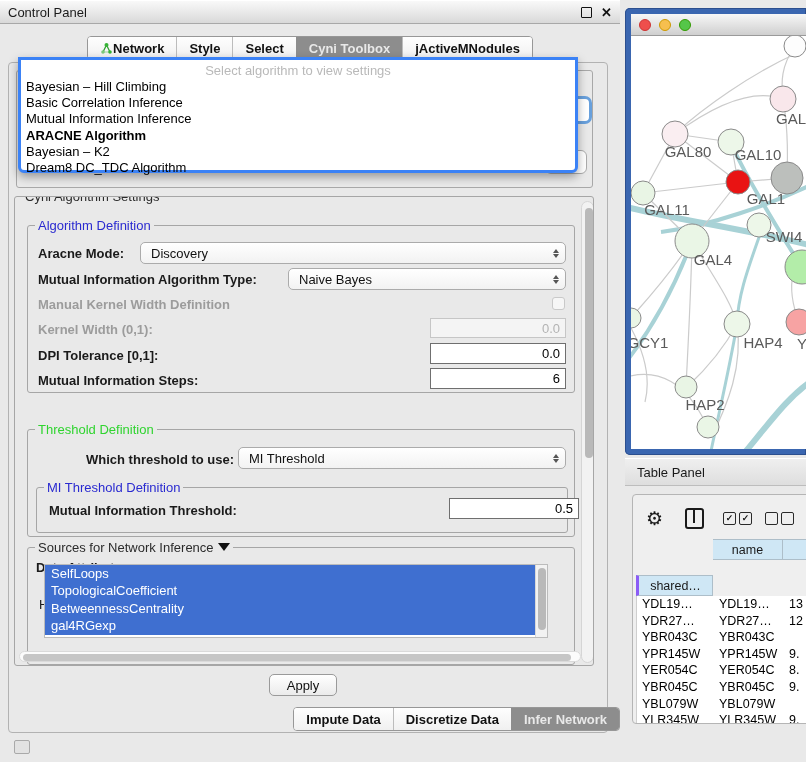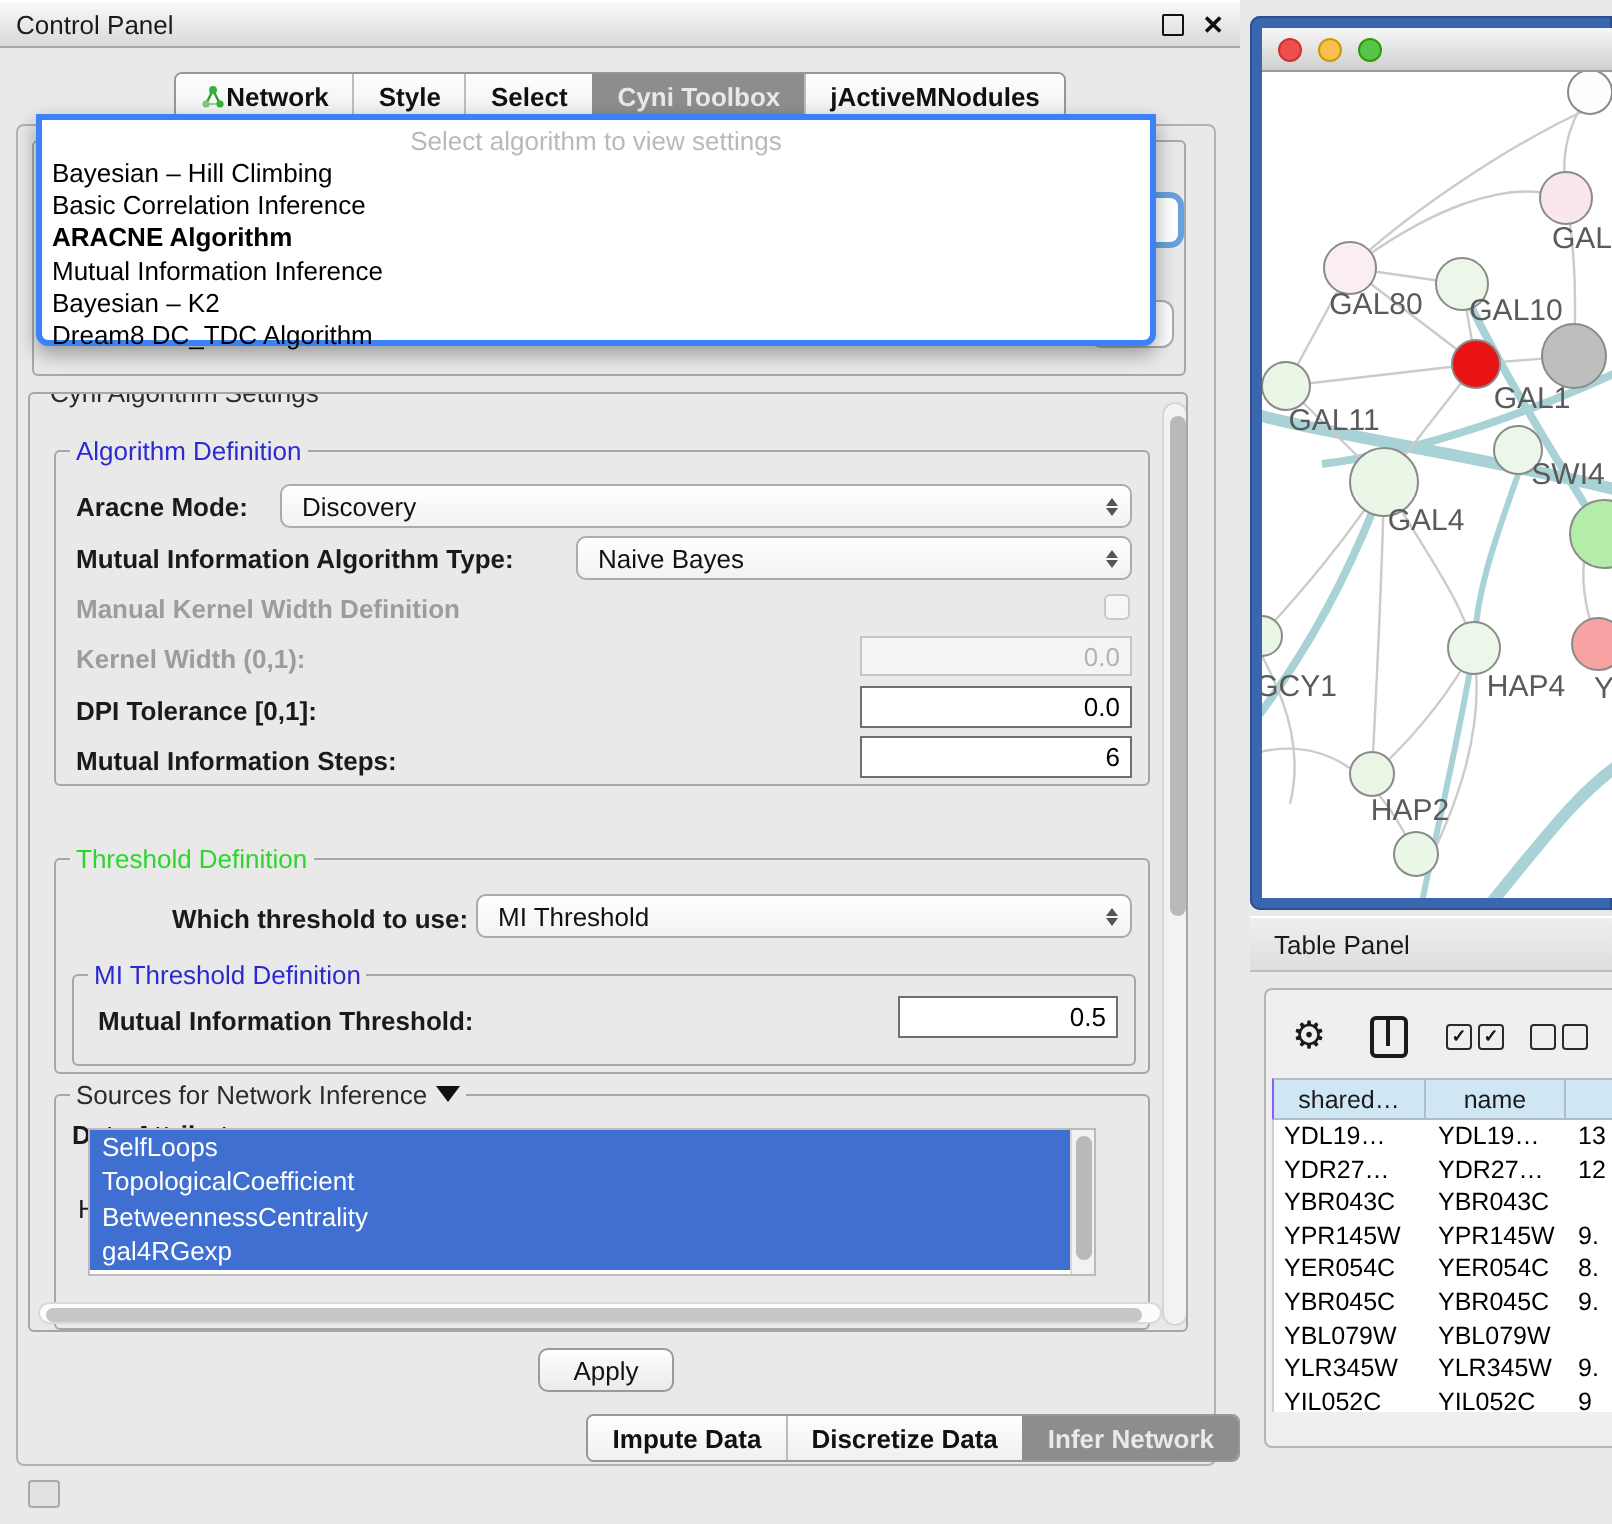--- a/index.html
+++ b/index.html
@@ -82,21 +82,21 @@
   .tp-toolbar{position:absolute;left:0;top:10px;width:200px;height:26px;display:flex;align-items:center;}
   .gear{font-size:19px;color:#1a1a1a;line-height:1;}
   .splitcols{width:15px;height:17px;border:2px solid #1a1a1a;border-radius:3px;position:relative;}
   .splitcols:before{content:"";position:absolute;left:5.5px;top:0;width:2px;height:13px;background:#1a1a1a;}
   .cbpair{display:flex;gap:3px;}
   .minicb{width:11px;height:11px;border:1.5px solid #2a2a2a;border-radius:2px;font-size:9px;line-height:10px;text-align:center;color:#111;font-weight:bold;}
   .tbl{position:absolute;left:3px;top:44px;width:300px;}
   .tbl-headrow{display:flex;}
   .tbl-head{background:#cfe7f5;border:1px solid #adbec9;border-left:none;font-size:12.5px;color:#1a1a1a;
        text-align:center;line-height:20px;height:21px;box-sizing:border-box;}
-  .tbl-head:first-child{border-left:1px solid #8b5cf6;}
+  .tbl-head:first-child{border-left:3px solid #8b5cf6;margin-top:36px;}
   .tbl-body{overflow:hidden;height:146px;background:#fff;border-left:1px solid #cfcfcf;}
   .tbl-row{display:flex;}
   .tbl-cell{font-size:12.5px;color:#000;line-height:16.6px;padding-left:5px;box-sizing:border-box;white-space:nowrap;overflow:hidden;}
   
   .corner-frag{left:1px;top:0;width:7px;height:9px;border-right:2px solid #9a9a9a;border-bottom:2px solid #9a9a9a;border-radius:0 0 6px 0;}
   .float-frag{left:14px;top:740px;width:16px;height:14px;border:1px solid #a9a9a9;background:#e2e2e2;border-radius:2px;}
 </style>
 </head>
 <body>
 
@@ -143,22 +143,22 @@
 <div class="abs content-panel"></div>
 <div class="abs hidden-group"></div>
 <div class="abs focus-ring-frag"></div>
 <div class="abs combo-frag"></div>
 
 <div class="abs dropdown">
   <div class="dd-placeholder">Select algorithm to view settings</div>
   <div id="dd-items">
       <div class="dd-item">Bayesian – Hill Climbing</div>
       <div class="dd-item">Basic Correlation Inference</div>
+      <div class="dd-item">Mutual Information Inference</div>
       <div class="dd-item hl">ARACNE Algorithm</div>
-      <div class="dd-item">Mutual Information Inference</div>
       <div class="dd-item">Bayesian – K2</div>
       <div class="dd-item">Dream8 DC_TDC Algorithm</div>
     </div>
 </div>
 
 <div class="abs group settings-group">
   <span class="legend">Cyni Algorithm Settings</span>
 
   <div class="abs group alg-group">
     <span class="legend blue">Algorithm Definition</span>
@@ -199,21 +199,21 @@
     <div class="abs combo" style="left:210px;top:17px;width:328px;height:22px;">
       <span>MI Threshold</span>
       <span class="stepper">
           <i class="up"></i>
           <i class="dn"></i>
         </span>
     </div>
     <div class="abs group midef-group">
       <span class="legend blue">MI Threshold Definition</span>
       <span class="abs lbl" style="left:12px;top:15px;">Mutual Information Threshold:</span>
-      <div class="abs field" style="left:412px;top:10px;width:110px;height:21px;">0.5</div>
+      <div class="abs field" style="left:412px;top:10px;width:130px;height:21px;">0.5</div>
     </div>
   </div>
 
   <div class="abs group src-group">
     <span class="legend">
       <span>Sources for Network Inference</span><span class="tri-down"></span>
     </span>
     <span class="abs lbl" style="left:8px;top:12px;">Data Attributes</span>
     <div class="abs attr-list">
       <div id="attr-items">

